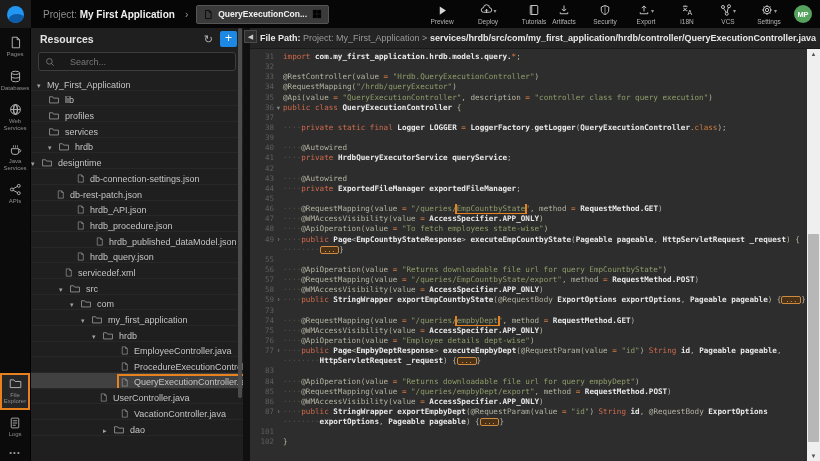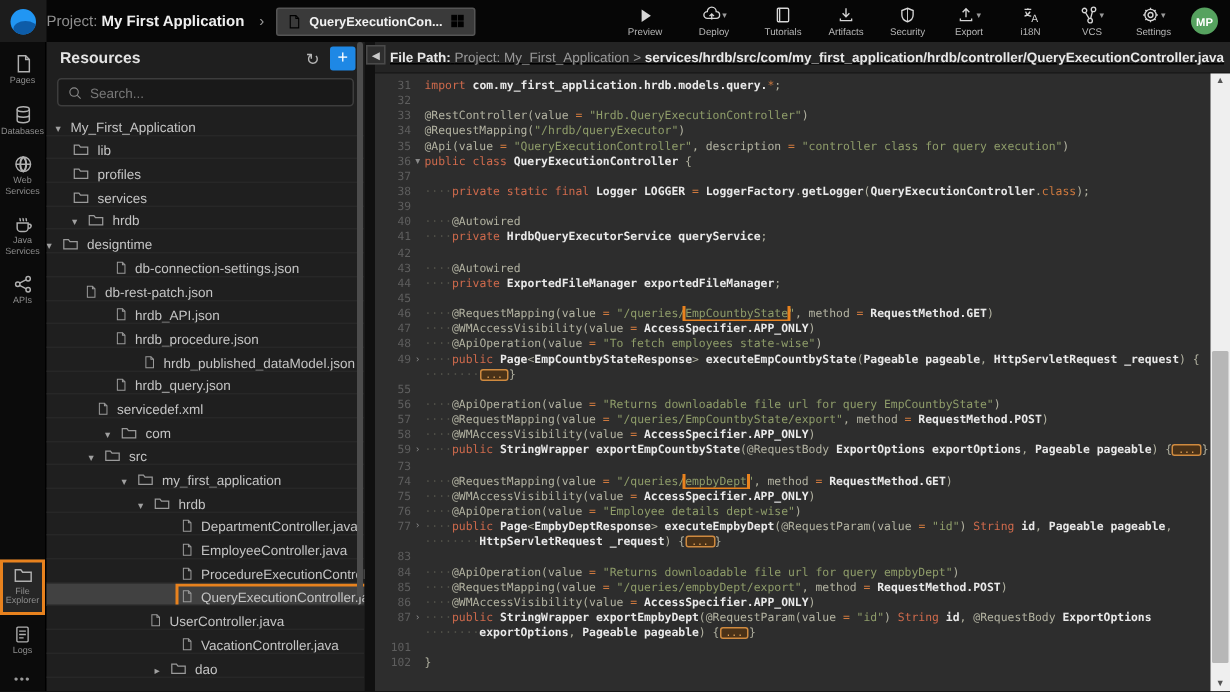--- a/index.html
+++ b/index.html
@@ -5,21 +5,21 @@
   * { margin:0; padding:0; box-sizing:border-box; }
   html,body { background:#000; }
   body { font-family:"Liberation Sans", sans-serif; }
   #app { position:relative; width:820px; height:461px; overflow:hidden; background:#2d2d2d; }
 
   
   .topbar { position:absolute; left:0; top:0; width:820px; height:28px; background:#060606; display:flex; align-items:center; z-index:5; }
   .logo-box { width:31px; height:28px; background:#1c1c1c; display:flex; align-items:center; justify-content:center; }
   .logo-circle { width:17px; height:17px; border-radius:50%; background:#2196f3; position:relative; overflow:hidden; }
   .logo-circle:after { content:""; position:absolute; left:2px; top:8px; width:16px; height:10px; background:#0d5ca8; border-radius:50% 50% 0 0; }
-  .proj { font-size:10px; color:#8f8f8f; white-space:nowrap; }
+  .proj { margin-left:12px; font-size:10px; color:#8f8f8f; white-space:nowrap; }
   .proj b { color:#efefef; font-weight:bold; }
   .crumb-chev { margin:0 8px 0 10px; color:#9a9a9a; font-size:10px; }
   .toptab { display:flex; align-items:center; gap:5px; background:#3a3a3a; border:1px solid #555; border-radius:2px; height:19px; padding:0 6px; }
   .toptab .lbl { font-size:8.5px; color:#f2f2f2; font-weight:bold; }
   .tb-item { display:flex; flex-direction:column; align-items:center; justify-content:center; color:#cfcfcf; cursor:pointer; min-width:30px; }
   .tb-item .ic { height:13px; display:flex; align-items:center; gap:1px; color:#d6d6d6; }
   .tb-item .cap { font-size:6.5px; color:#b5b5b5; margin-top:1px; white-space:nowrap; }
   .chev { font-size:6px; color:#9a9a9a; }
   .avatar { width:18px; height:18px; border-radius:50%; background:#56a25f; color:#fff; font-size:7.5px; font-weight:bold; display:flex; align-items:center; justify-content:center; margin:0 8px 0 10px; }
   svg.i { display:block; }
@@ -32,38 +32,38 @@
   .sb-spacer { flex:1; }
   .sb-dots { color:#9a9a9a; font-size:8px; letter-spacing:1px; padding:6px 0 4px; }
 
   
   .resources { position:absolute; left:30px; top:28px; width:213px; height:433px; background:#1f1f1f; border-left:1px solid #000; }
   .res-head { display:flex; align-items:center; height:22px; padding:0 6px 0 9px; }
   .res-title { font-size:10.5px; color:#e3e3e3; font-weight:bold; flex:1; }
   .res-refresh { color:#b5b5b5; font-size:11px; margin-right:7px; cursor:pointer; }
   .res-add { width:17px; height:16px; background:#1e88e5; border-radius:2px; color:#fff; font-size:12px; line-height:14px; text-align:center; cursor:pointer; }
   .res-search { margin:2px 7px 4px; height:19px; background:#191919; border:1px solid #3d3d3d; border-radius:3px; display:flex; align-items:center; padding:0 6px; gap:5px; }
-  .res-search .ph { font-size:9px; color:#787878; }
+  .res-search .ph { font-size:9px; color:#787878;margin-left:10px; }
   .tree { position:relative; }
   .trow { height:15.7px; display:flex; align-items:flex-end; border-bottom:1px solid #272727; cursor:pointer; white-space:nowrap; overflow:hidden; }
   .trow .arrow { width:10px; font-size:7px; color:#a0a0a0; flex:0 0 auto; }
   .trow .ticon { flex:0 0 auto; margin-right:5px; color:#9a9a9a; display:flex; }
   .trow .tlabel { font-size:9px; color:#c4c4c4; }
   .trow.selected { background:#414141; }
   .trow.selected .selbox { display:inline-flex; align-items:center; outline:2px solid #e8821e; outline-offset:1px; }
   .trow .selbox { display:inline-flex; align-items:center; gap:0; }
   .tree-scroll { position:absolute; right:1px; top:0; width:4px; height:370px; background:#4c4c4c; border-radius:2px; }
 
   
   .divider { position:absolute; left:243px; top:28px; width:7px; height:433px; background:#101010; }
   .collapse-btn { position:absolute; left:244px; top:30px; width:13px; height:13px; background:#2e2e2e; border:1px solid #4a4a4a; color:#c9c9c9; font-size:7px; display:flex; align-items:center; justify-content:center; cursor:pointer; z-index:6; }
 
   
   .editor { position:absolute; left:250px; top:28px; width:570px; height:433px; background:#2d2d2d; }
-  .filebar { height:21px; background:#242424; border-bottom:1px solid #1a1a1a; display:flex; align-items:center; padding:0 8px 0 10px; white-space:nowrap; overflow:hidden;text-decoration:underline; }
+  .filebar { height:21px; background:#242424; border-bottom:1px solid #1a1a1a; display:flex; align-items:center; padding:0 8px 0 10px; white-space:nowrap; overflow:hidden; }
   .filebar .fp { font-size:9px; }
   .filebar .fp .b { color:#e8e8e8; font-weight:bold; }
   .filebar .fp .g { color:#9a9a9a; }
   .filebar .spacer { flex:1; }
 
   .code { position:absolute; left:0; top:22px; right:13px; bottom:0; overflow:hidden; padding-top:2px; }
   .cl { display:flex; height:10.15px; line-height:10.15px; }
   .cl .num { flex:0 0 24px; text-align:right; font-family:"DejaVu Sans Mono", monospace; font-size:7.5px; color:#5e5e5e; }
   .cl .mark { flex:0 0 9px; text-align:center; font-size:6.5px; color:#8a8a8a; }
   .cl pre { flex:1; font-family:"DejaVu Sans Mono", monospace; font-size:7.6px; white-space:pre; overflow:hidden; }
@@ -415,64 +415,55 @@
         </div>
         <div class="trow" style="padding-left: 33px;">
           <span class="ticon">
             <svg class="i" width="9" height="11" viewBox="0 0 16 16" fill="none" stroke="currentColor" stroke-width="1.2">
               <path d="M4 1.5 H10 L13 4.5 V14.5 H4 Z"></path>
               <path d="M10 1.5 V4.5 H13"></path>
             </svg>
           </span>
           <span class="tlabel">servicedef.xml</span>
         </div>
+        <div class="trow" style="padding-left: 28px;">
+          <span class="arrow">▾</span>
+          <span class="ticon">
+            <svg class="i" width="12" height="11" viewBox="0 0 16 16" fill="none" stroke="currentColor" stroke-width="1.2">
+              <path d="M1.5 4 H6 L7.5 6 H14.5 V13 H1.5 Z"></path>
+            </svg>
+          </span>
+          <span class="tlabel">src</span>
+        </div>
         <div class="trow" style="padding-left: 39px;">
           <span class="arrow">▾</span>
           <span class="ticon">
             <svg class="i" width="12" height="11" viewBox="0 0 16 16" fill="none" stroke="currentColor" stroke-width="1.2">
               <path d="M1.5 4 H6 L7.5 6 H14.5 V13 H1.5 Z"></path>
             </svg>
           </span>
           <span class="tlabel">com</span>
         </div>
-        <div class="trow" style="padding-left: 28px;">
-          <span class="arrow">▾</span>
-          <span class="ticon">
-            <svg class="i" width="12" height="11" viewBox="0 0 16 16" fill="none" stroke="currentColor" stroke-width="1.2">
-              <path d="M1.5 4 H6 L7.5 6 H14.5 V13 H1.5 Z"></path>
-            </svg>
-          </span>
-          <span class="tlabel">src</span>
-        </div>
         <div class="trow" style="padding-left: 50px;">
           <span class="arrow">▾</span>
           <span class="ticon">
             <svg class="i" width="12" height="11" viewBox="0 0 16 16" fill="none" stroke="currentColor" stroke-width="1.2">
               <path d="M1.5 4 H6 L7.5 6 H14.5 V13 H1.5 Z"></path>
             </svg>
           </span>
           <span class="tlabel">my_first_application</span>
         </div>
         <div class="trow" style="padding-left: 61px;">
           <span class="arrow">▾</span>
           <span class="ticon">
             <svg class="i" width="12" height="11" viewBox="0 0 16 16" fill="none" stroke="currentColor" stroke-width="1.2">
               <path d="M1.5 4 H6 L7.5 6 H14.5 V13 H1.5 Z"></path>
             </svg>
           </span>
           <span class="tlabel">hrdb</span>
-        </div>
-        <div class="trow" style="padding-left: 89px;">
-          <span class="ticon">
-            <svg class="i" width="9" height="11" viewBox="0 0 16 16" fill="none" stroke="currentColor" stroke-width="1.2">
-              <path d="M4 1.5 H10 L13 4.5 V14.5 H4 Z"></path>
-              <path d="M10 1.5 V4.5 H13"></path>
-            </svg>
-          </span>
-          <span class="tlabel">DepartmentController.java</span>
         </div>
         <div class="trow" style="padding-left: 89px;">
           <span class="ticon">
             <svg class="i" width="9" height="11" viewBox="0 0 16 16" fill="none" stroke="currentColor" stroke-width="1.2">
               <path d="M4 1.5 H10 L13 4.5 V14.5 H4 Z"></path>
               <path d="M10 1.5 V4.5 H13"></path>
             </svg>
           </span>
           <span class="tlabel">EmployeeController.java</span>
         </div>

